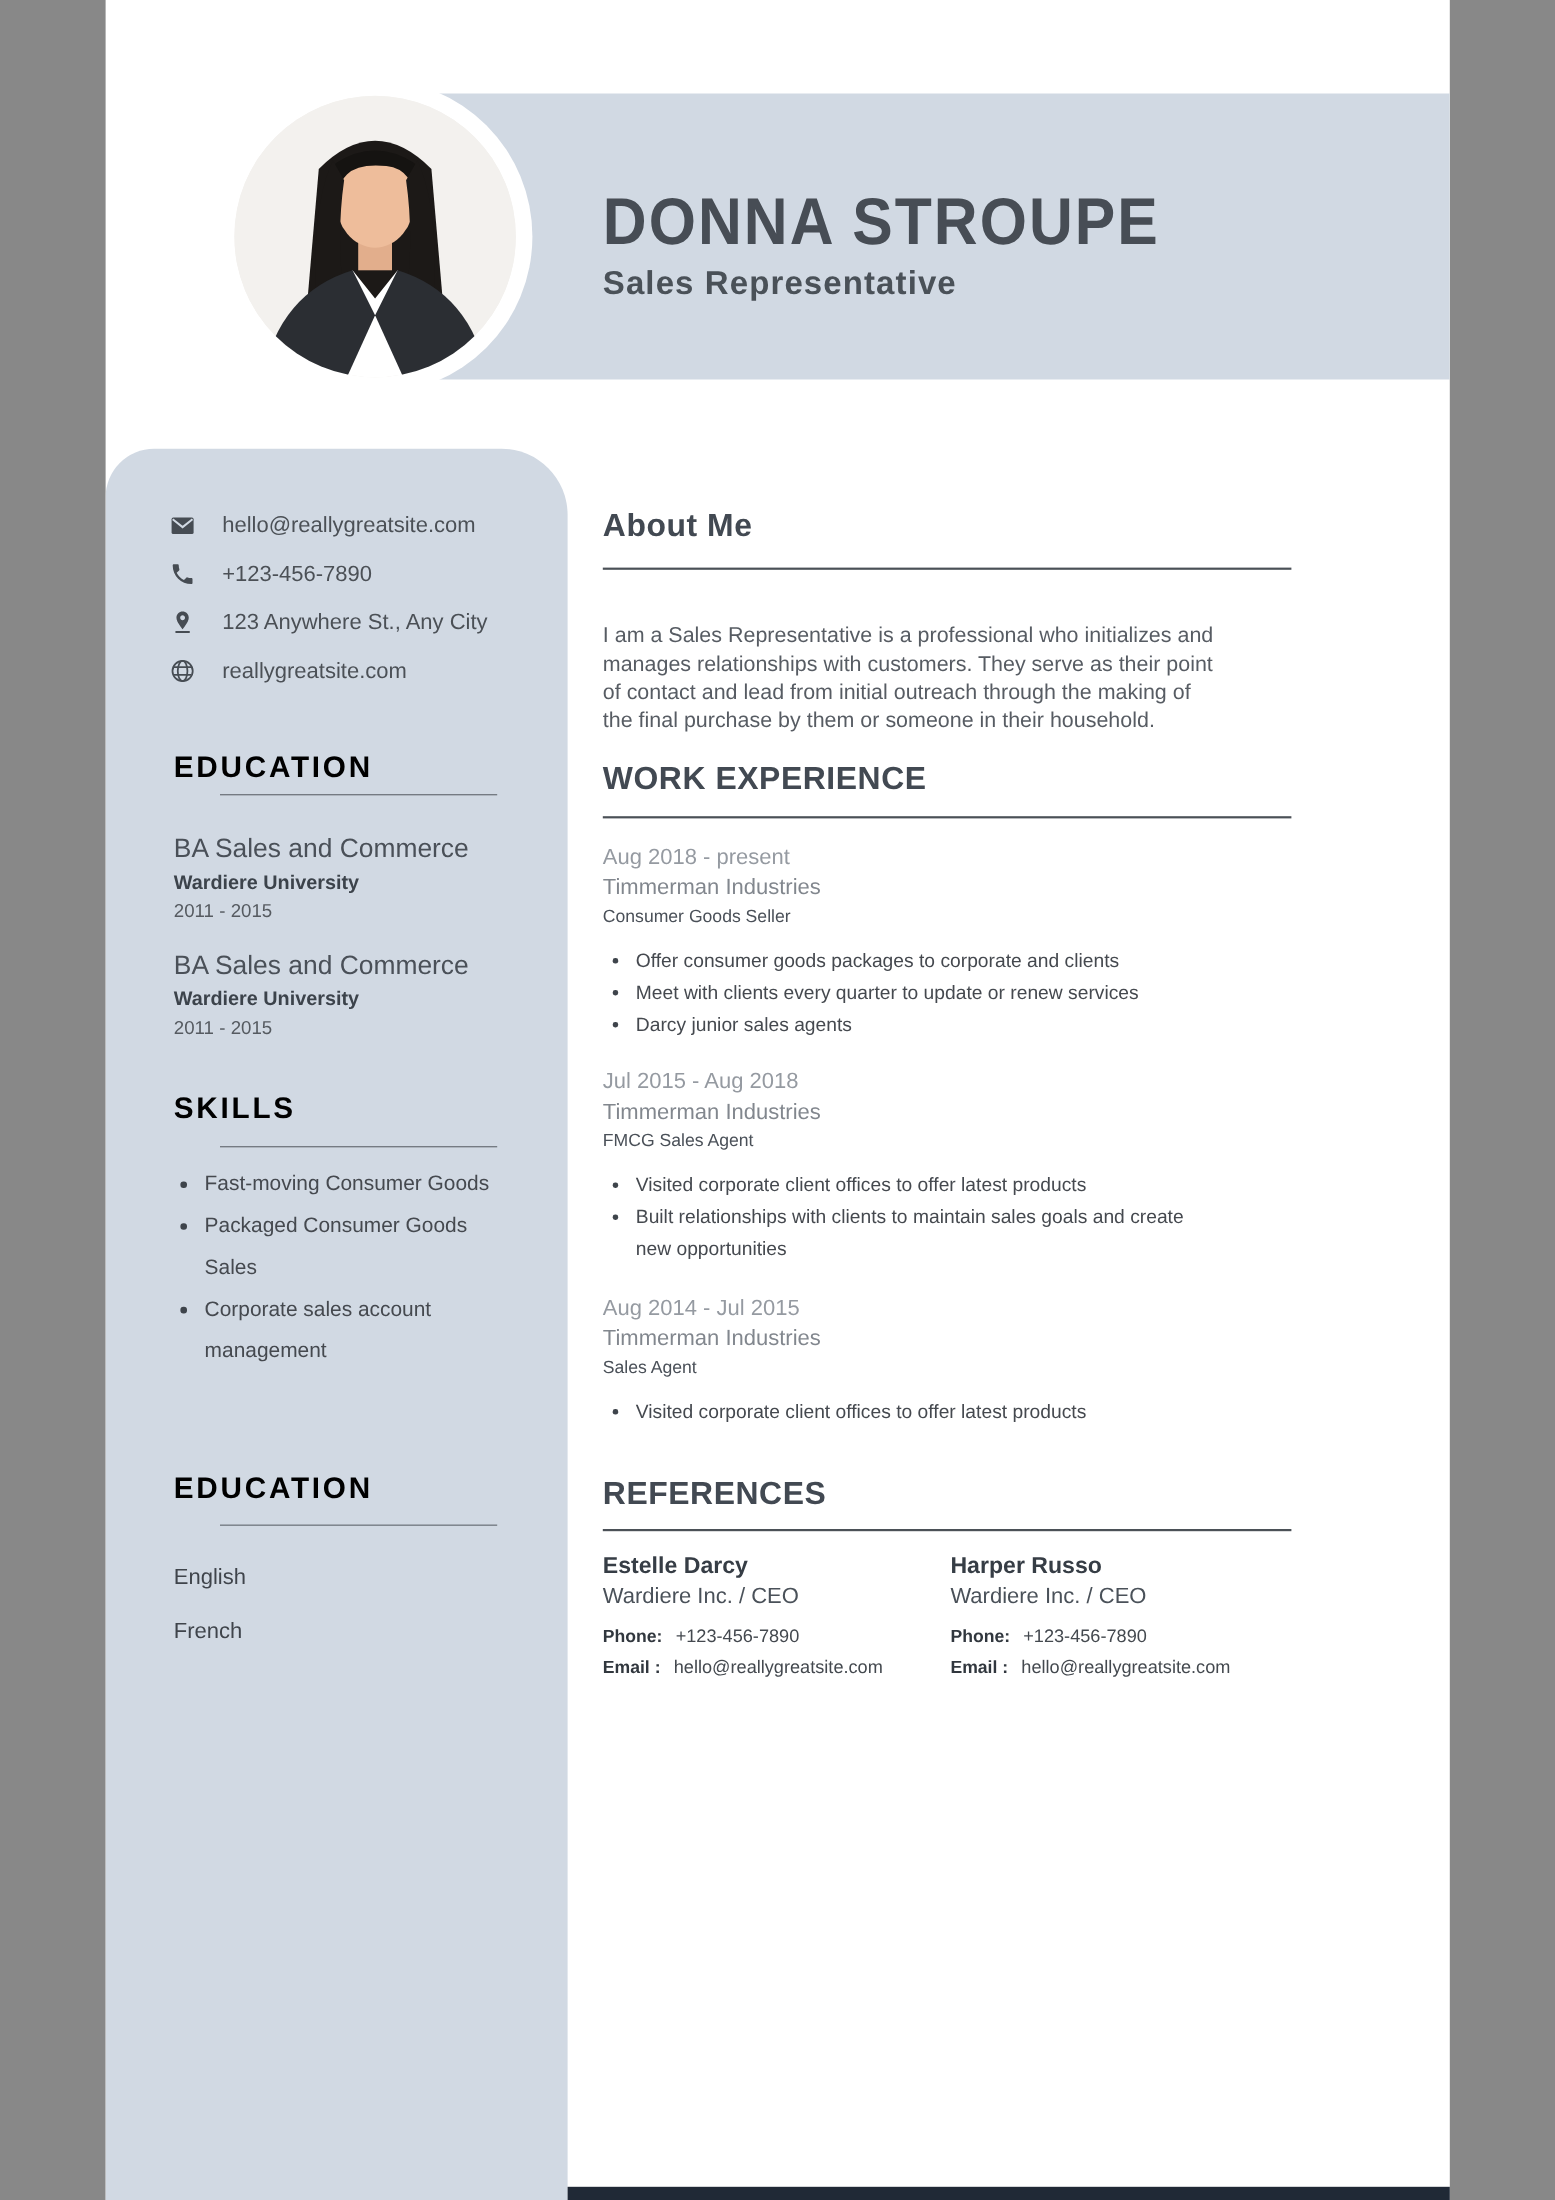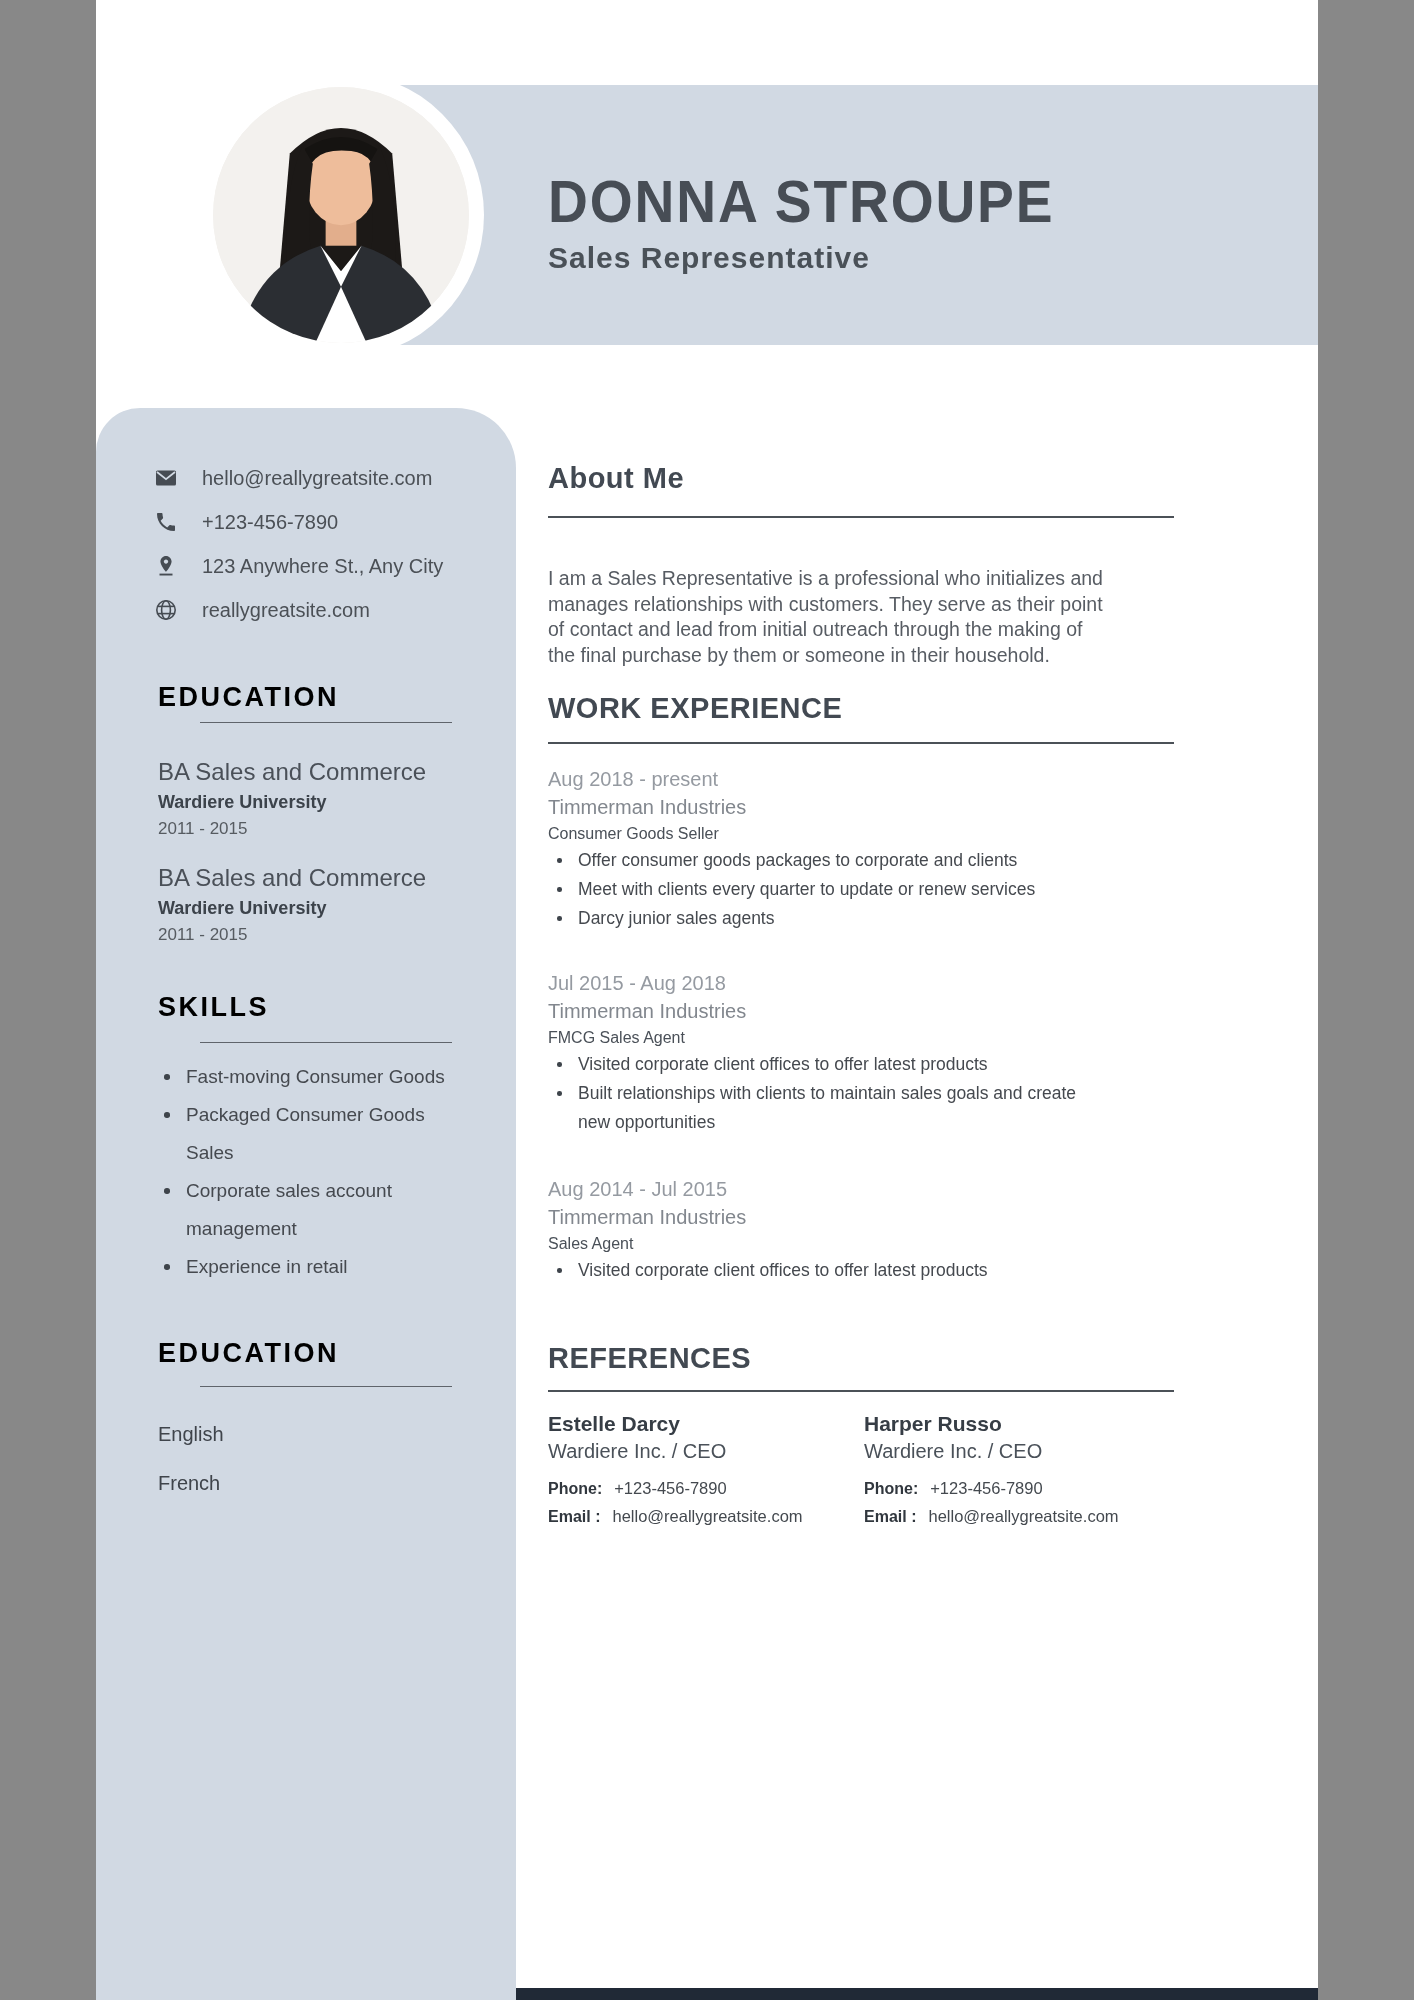--- a/index.html
+++ b/index.html
@@ -35,21 +35,21 @@
   .lang-list{position:absolute;left:62px;top:1002px;}
   .lang-item{font-size:20px;line-height:49px;color:#3f444b;}
   
   .main-heading{position:absolute;left:452px;font-size:29px;font-weight:600;letter-spacing:.5px;color:#424952;white-space:nowrap;}
   .main-rule{position:absolute;left:452px;width:626px;height:0;border-top:2px solid #4b5157;}
   .about-text{position:absolute;left:452px;top:566px;width:645px;font-size:19.5px;line-height:25.5px;color:#575c63;white-space:pre-line;}
   .job{position:absolute;left:452px;width:640px;}
   .job-dates{font-size:20px;color:#959aa1;}
   .job-company{margin-top:5px;font-size:20px;color:#82878e;}
   .job-title{margin-top:6px;font-size:16px;color:#4a5058;}
-  .job-bullets{margin-top:3px;}
+  .job-bullets{margin-top:16px;}
   .job-bullet{position:relative;padding-left:30px;font-size:17.5px;line-height:29px;color:#45494f;white-space:pre-line;}
   .job-bullet::before{content:"";position:absolute;left:9px;top:12px;width:4.5px;height:4.5px;border-radius:50%;background:#3e444b;}
   .ref-col{position:absolute;top:1412px;width:300px;}
   .ref-name{font-size:21px;font-weight:700;color:#363d45;}
   .ref-role{margin-top:4px;font-size:20px;color:#4a5159;}
   .ref-row{display:flex;align-items:baseline;}
   .ref-row.phone{margin-top:16px;}
   .ref-row.email{margin-top:9px;}
   .ref-label{font-size:16px;font-weight:700;color:#31373e;margin-right:12px;white-space:nowrap;}
   .ref-value{font-size:16.5px;color:#44494f;white-space:nowrap;}
@@ -129,21 +129,20 @@
     </div>
 
     <div class="side-heading" style="top:584px;">SKILLS</div>
     <div class="side-rule" style="top:634px;"></div>
     <div class="skills-list">
       <div class="skill-item">Fast-moving Consumer Goods</div>
       <div class="skill-item">Packaged Consumer Goods
 Sales</div>
       <div class="skill-item">Corporate sales account
 management</div>
-      <div class="skill-item">Experience in retail</div>
     </div>
 
     <div class="side-heading" style="top:930px;">EDUCATION</div>
     <div class="side-rule" style="top:978px;"></div>
     <div class="lang-list">
       <div class="lang-item">English</div>
       <div class="lang-item">French</div>
     </div>
   </div>
 

